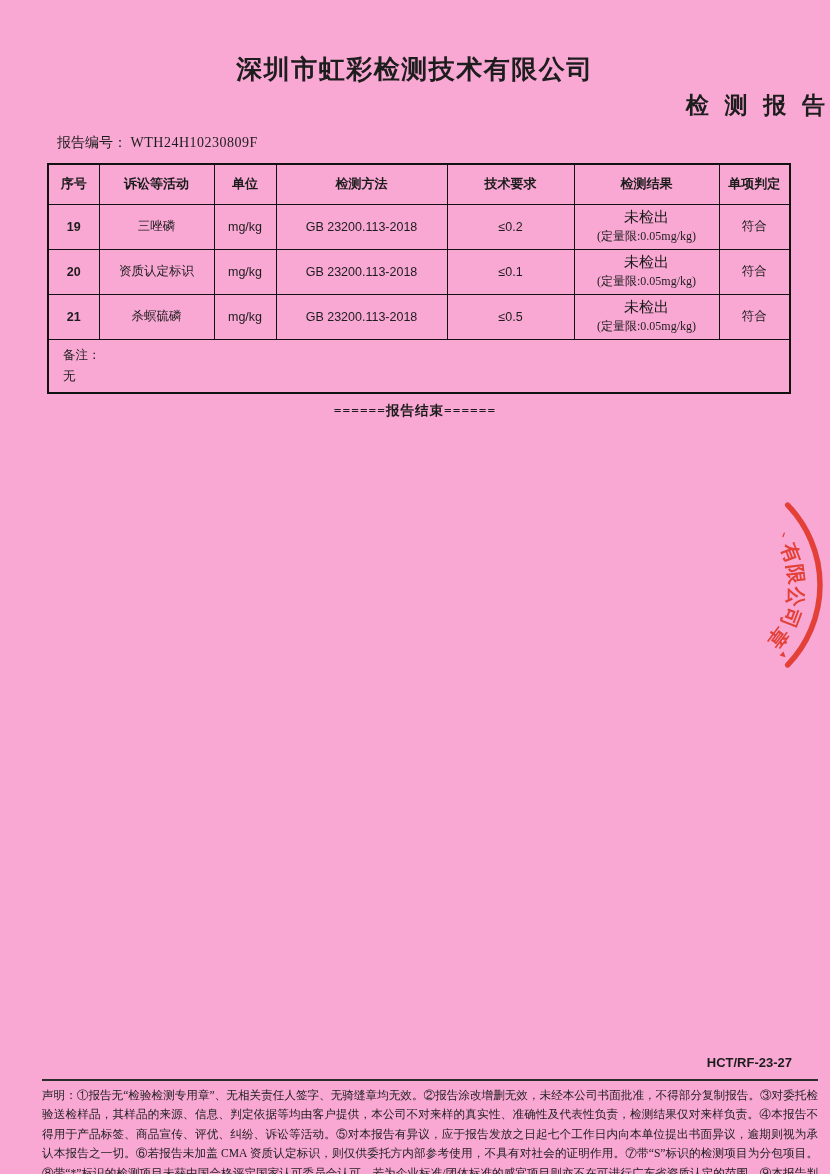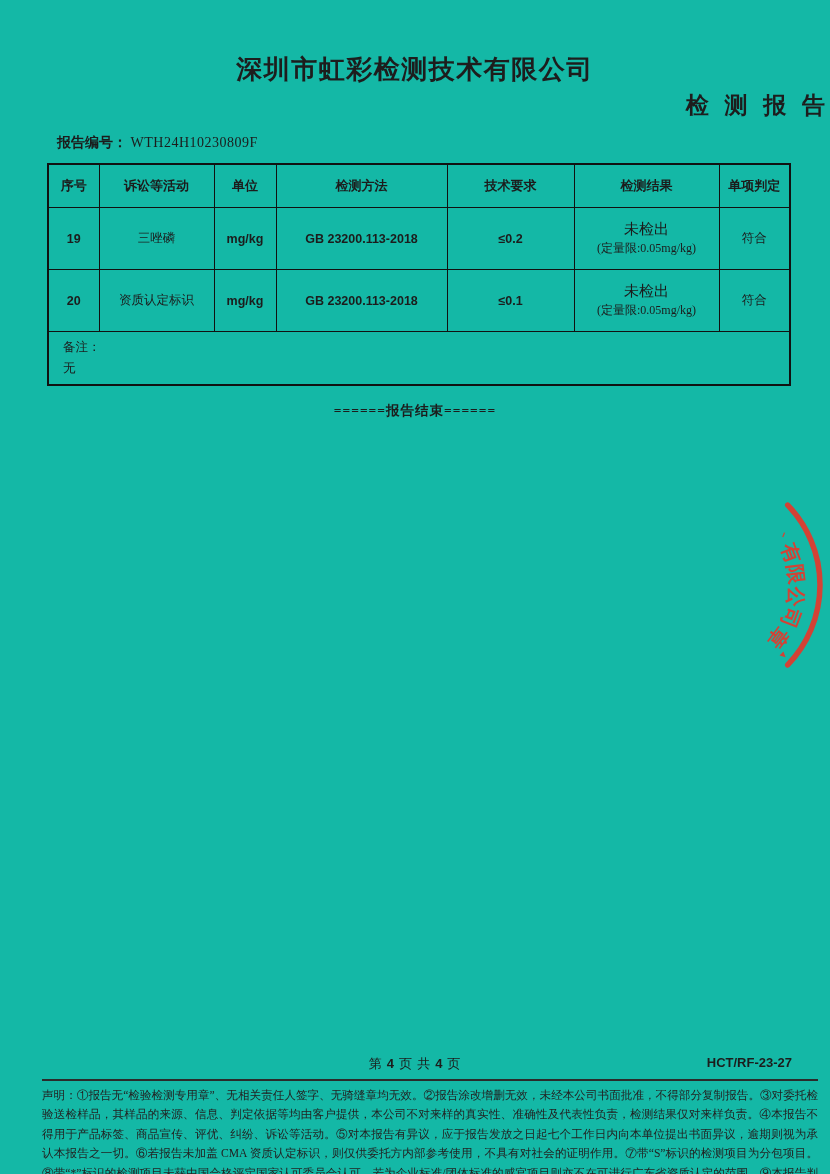--- a/index.html
+++ b/index.html
@@ -1,56 +1,56 @@
 <!DOCTYPE html>
 <html><head>
 <meta charset="utf-8">
 <style>
   html,body{margin:0;padding:0;background:#ffffff;}
   .page{
     position:relative;
     width:830px;height:1174px;
-    background:#14b8a6;
+    background:#f9a8d4;
     overflow:hidden;
     font-family:"Liberation Serif", serif;
     color:#1c1c1c;
   }
 
   .company-name{
     position:absolute;top:52px;left:0;width:100%;
     text-align:center;font-size:26px;font-weight:600;
     letter-spacing:1.5px;margin:0;color:#1d1d1d;
   }
   .report-title{
     position:absolute;top:90px;left:0;width:100%;
     text-align:right;font-size:23px;font-weight:600;
     letter-spacing:5px;margin:0;color:#1d1d1d;
   }
   .report-no-row{
     position:absolute;top:134px;left:57px;
     font-size:14px;
   }
-  .report-no-row .label{font-weight:bold;}
+  .report-no-row .label{font-weight:normal;}
   .report-no-row .value{font-family:"Liberation Serif", serif;letter-spacing:0.5px;}
 
   table.results{
     position:absolute;top:163px;left:47px;width:742px;
     border-collapse:collapse;table-layout:fixed;
     border:2px solid #111;
   }
   table.results th, table.results td{
     border:1px solid #111;
     text-align:center;vertical-align:middle;
-    font-size:12.5px;padding:12px 2px;
+    font-size:12.5px;padding:0 2px;
   }
   table.results thead tr{height:40px;}
   table.results tbody tr.data-row{height:45px;}
   table.results thead th{font-weight:bold;font-size:13px;}
   .cell-num{font-weight:bold;font-family:"Liberation Sans", sans-serif;}
-  .cell-unit,.cell-method,.cell-req{font-family:"Liberation Sans", sans-serif;font-weight:700;font-size:12.5px;margin-top:12px;}
+  .cell-unit,.cell-method,.cell-req{font-family:"Liberation Sans", sans-serif;font-weight:400;font-size:12.5px;margin-top:12px;}
   .result-main{font-size:15px;line-height:19px;}
   .result-note{font-size:12px;line-height:18px;}
   tr.remark-row{height:47px;}
   tr.remark-row td{
     text-align:left;vertical-align:top;
     padding:5px 14px;font-size:12.5px;line-height:21px;
   }
   .end-marker{
     position:absolute;top:402px;left:0;width:100%;
     text-align:center;font-size:13.5px;font-weight:bold;
@@ -139,20 +139,32 @@
         <td>资质认定标识</td>
         <td class="cell-unit">mg/kg</td>
         <td class="cell-method">GB 23200.113-2018</td>
         <td class="cell-req">≤0.1</td>
         <td>
           <div class="result-main">未检出</div>
           <div class="result-note">(定量限:0.05mg/kg)</div>
         </td>
         <td>符合</td>
       </tr>
+      <tr class="data-row">
+        <td class="cell-num">21</td>
+        <td>杀螟硫磷</td>
+        <td class="cell-unit">mg/kg</td>
+        <td class="cell-method">GB 23200.113-2018</td>
+        <td class="cell-req">≤0.5</td>
+        <td>
+          <div class="result-main">未检出</div>
+          <div class="result-note">(定量限:0.05mg/kg)</div>
+        </td>
+        <td>符合</td>
+      </tr>
       <tr class="remark-row">
         <td colspan="7">
           <div>备注：</div>
           <div>无</div>
         </td>
       </tr>
     </tbody>
   </table>
 
   <div class="end-marker">======报告结束======</div>
@@ -166,21 +178,20 @@
         <text x="0" y="0" transform="translate(116,104) rotate(83)" dominant-baseline="central" fill="#e23a2d">限</text>
         <text x="0" y="0" transform="translate(116,127) rotate(98)" dominant-baseline="central" fill="#e23a2d">公</text>
         <text x="0" y="0" transform="translate(111,148) rotate(111)" dominant-baseline="central" fill="#e23a2d">司</text>
         <text x="0" y="0" transform="translate(98,168) rotate(127)" dominant-baseline="central" fill="#e23a2d">章</text>
         <text class="small-mark" x="0" y="0" transform="translate(104,186) rotate(133)" dominant-baseline="central" fill="#e23a2d">▴</text>
       </g>
     </svg>
   </div>
 
   <div class="footer-meta">
-    <div class="page-info"><span>第</span><span class="pagenum">4</span><span>页 共</span><span class="pagenum">4</span><span>页</span></div>
     <div class="doc-code">HCT/RF-23-27</div>
   </div>
 
   <hr class="footer-rule">
 
   <p class="disclaimer">声明：①报告无“检验检测专用章”、无相关责任人签字、无骑缝章均无效。②报告涂改增删无效，未经本公司书面批准，不得部分复制报告。③对委托检验送检样品，其样品的来源、信息、判定依据等均由客户提供，本公司不对来样的真实性、准确性及代表性负责，检测结果仅对来样负责。④本报告不得用于产品标签、商品宣传、评优、纠纷、诉讼等活动。⑤对本报告有异议，应于报告发放之日起七个工作日内向本单位提出书面异议，逾期则视为承认本报告之一切。⑥若报告未加盖 CMA 资质认定标识，则仅供委托方内部参考使用，不具有对社会的证明作用。⑦带“S”标识的检测项目为分包项目。⑧带“*”标识的检测项目未获中国合格评定国家认可委员会认可，若为企业标准/团体标准的感官项目则亦不在可进行广东省资质认定的范围。⑨本报告判定规则按约定基于简单接受风险共担原则。</p>
 
 </div>
 
 </body></html>

